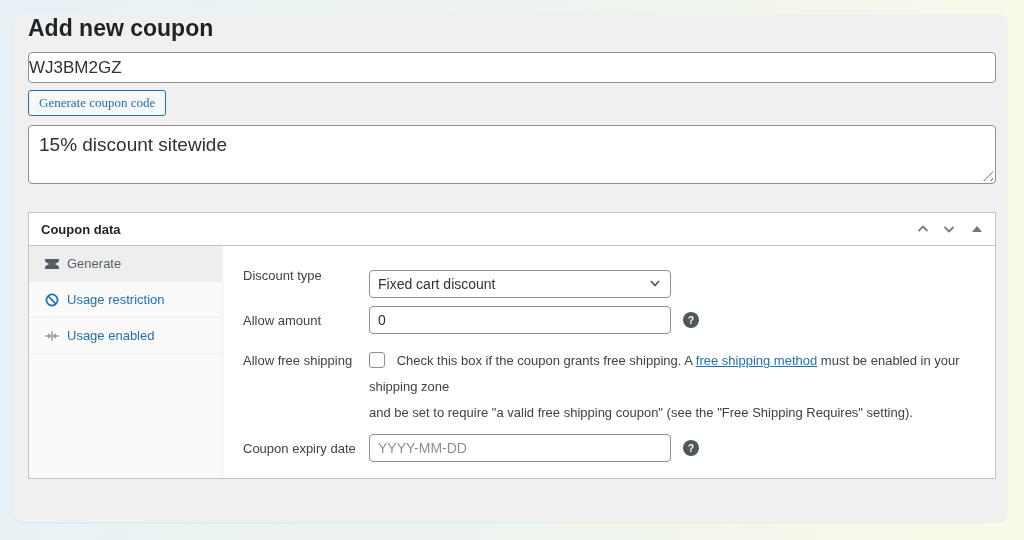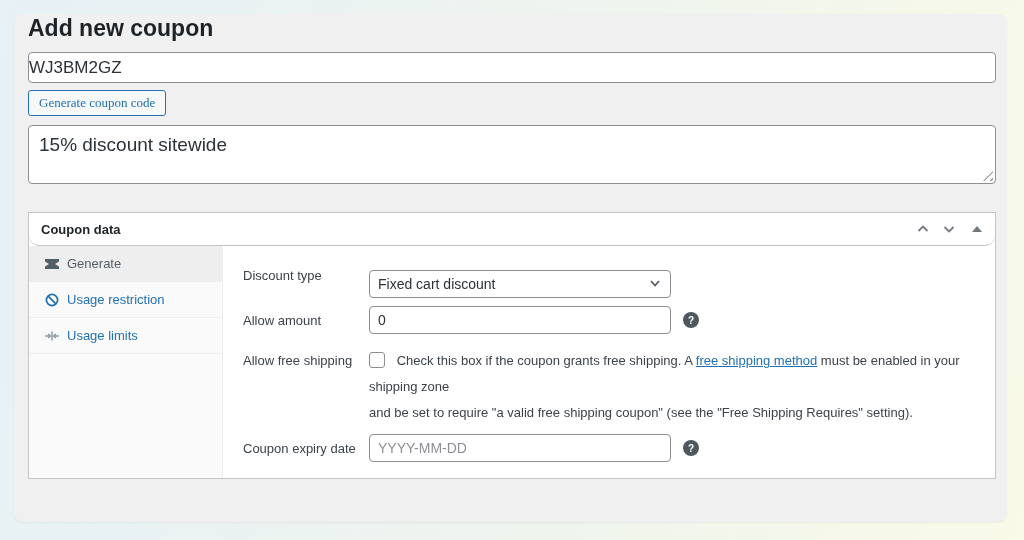--- a/index.html
+++ b/index.html
@@ -46,21 +46,21 @@
   .resize-handle {
     position:absolute; right:3px; bottom:3px; width:10px; height:10px;
     background:repeating-linear-gradient(135deg, transparent 0 2px, #9a9a9a 2px 3px, transparent 3px 5px);
     clip-path:polygon(100% 0, 100% 100%, 0 100%);
   }
   .panel {
     margin-top:28px; background:#fff; border:1px solid #c3c4c7;
   }
   .panel-header {
     height:33px; display:flex; align-items:center;
-    border-bottom:1px solid #c3c4c7; padding:0 12px;border-radius:10px;
+    border-bottom:1px solid #c3c4c7; padding:0 12px;
   }
   .panel-title { font-size:13px; font-weight:bold; color:#1d2327; flex:1; }
   .panel-controls { display:flex; align-items:center; gap:10px; }
   .order-btn { width:16px; height:16px; background:none; border:none; cursor:pointer; padding:0; display:flex; align-items:center; justify-content:center; }
   .toggle-triangle {
     width:0; height:0; border-left:5px solid transparent; border-right:5px solid transparent;
     border-bottom:6px solid #72777c; margin-left:4px;
   }
   .panel-body { display:flex; min-height:207px; }
   .tabs {
@@ -160,21 +160,21 @@
           <li class="tab">
             <span class="ticon">
               <svg width="14" height="12" viewBox="0 0 14 12">
                   <line x1="7" y1="1.5" x2="7" y2="10.5" stroke="#8a95a0" stroke-width="1.4"></line>
                   <line x1="0" y1="6" x2="4.6" y2="6" stroke="#8a95a0" stroke-width="1.4"></line>
                   <path d="M3.2 3.9 L5.4 6 L3.2 8.1" fill="none" stroke="#8a95a0" stroke-width="1.4"></path>
                   <line x1="14" y1="6" x2="9.4" y2="6" stroke="#8a95a0" stroke-width="1.4"></line>
                   <path d="M10.8 3.9 L8.6 6 L10.8 8.1" fill="none" stroke="#8a95a0" stroke-width="1.4"></path>
                 </svg>
             </span>
-            <span>Usage limits</span>
+            <span>Usage enabled</span>
           </li>
         </ul>
 
         <div class="fields">
 
           <div class="form-row">
             <span class="form-label">Discount type</span>
             <div class="select-box">
               <span class="sel-text">Fixed cart discount</span>
               <span>

